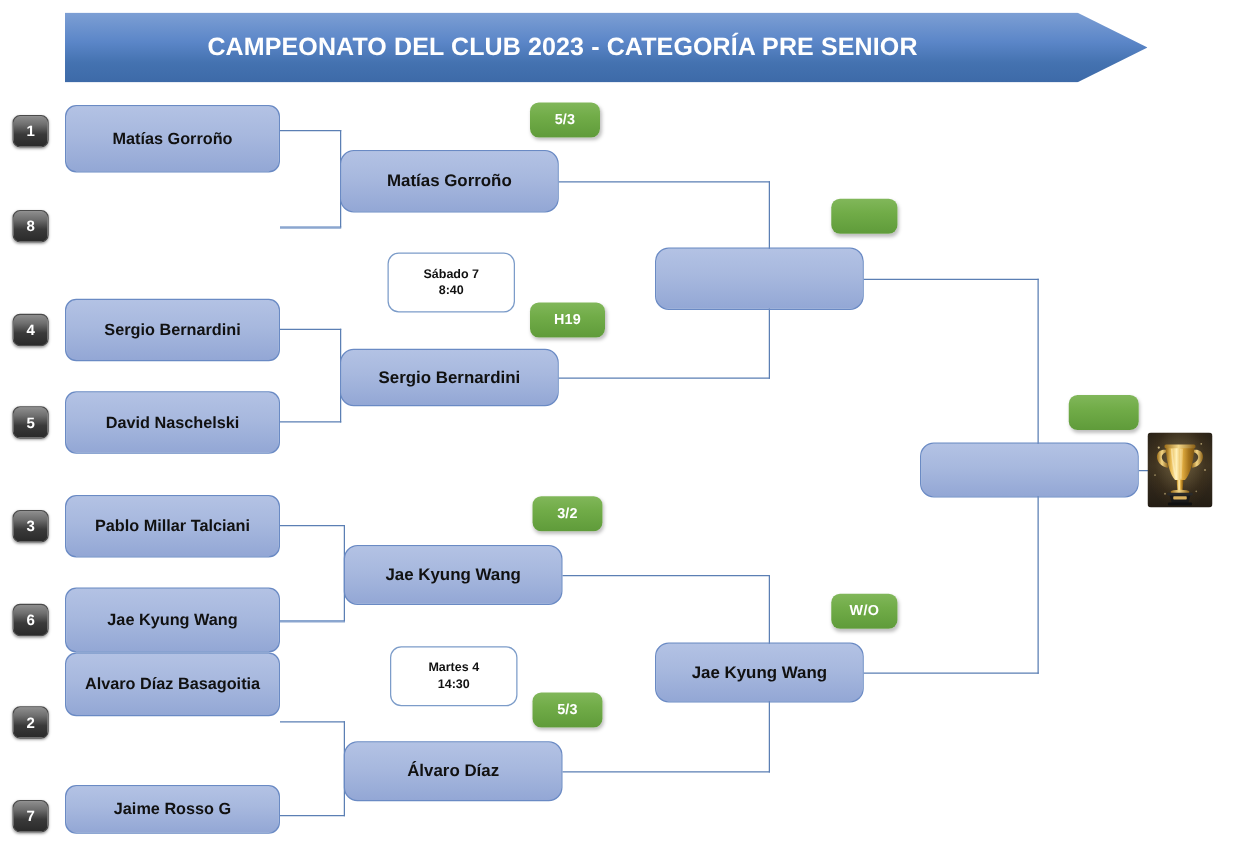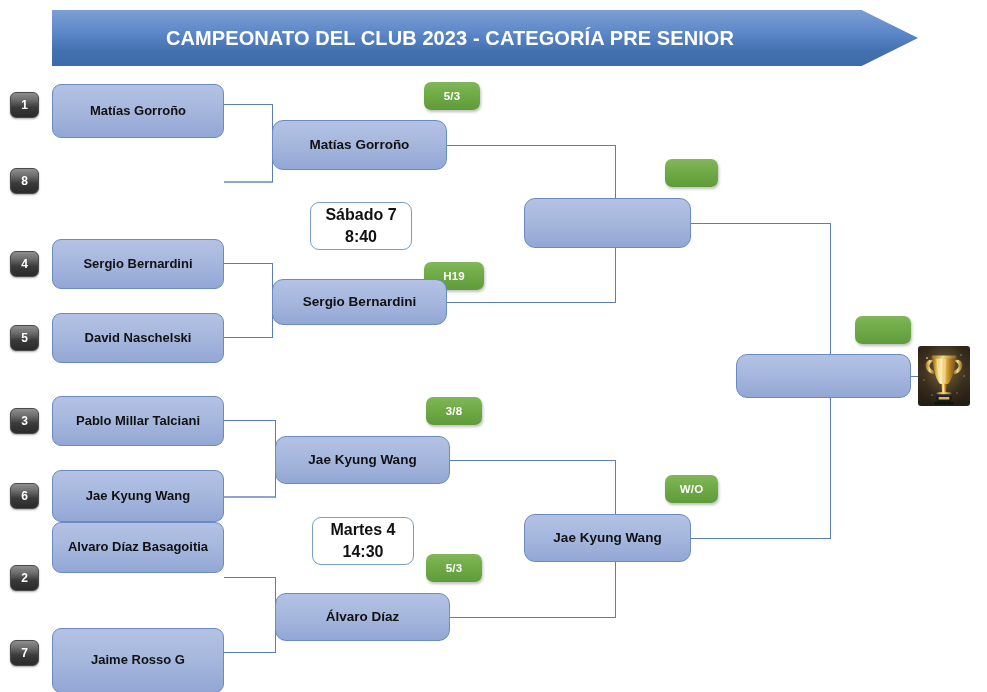--- a/index.html
+++ b/index.html
@@ -105,21 +105,21 @@
   }
 
   
   .sched {
     position: absolute;
     box-sizing: border-box;
     border-radius: 9px;
     border: 1px solid #7c9cc9;
     background: #ffffff;
     color: #111111;
-    font-size: 16px;
+    font-size: 10px;
     font-weight: bold;
     display: flex;
     flex-direction: column;
     align-items: center;
     justify-content: center;
     line-height: 1.35;
   }
 
   
   .ln { position: absolute; background: #5b7fb4; }
@@ -227,45 +227,45 @@
   <div class="seed" style="left:10px; top:565px;">
     <span>2</span>
   </div>
   <div class="box r1" style="left:52px; top:522px; width:172px; height:51px;">
     <span>Alvaro Díaz Basagoitia</span>
   </div>
 
   <div class="seed" style="left:10px; top:640px;">
     <span>7</span>
   </div>
-  <div class="box r1" style="left:52px; top:628px; width:172px; height:65px;">
+  <div class="box r1" style="left:52px; top:628px; width:172px; height:39px;">
     <span>Jaime Rosso G</span>
   </div>
 
   <div class="score" style="left:424px; top:82px; width:56px; height:28px;">
     <span>5/3</span>
   </div>
   <div class="box r2" style="left:272px; top:120px; width:175px; height:50px;">
     <span>Matías Gorroño</span>
   </div>
 
   <div class="sched" style="left:310px; top:202px; width:102px; height:48px;">
     <span>Sábado 7</span>
     <span>8:40</span>
   </div>
 
-  <div class="score" style="left:424px; top:242px; width:60px; height:28px;margin-top:20px;">
+  <div class="score" style="left:424px; top:242px; width:60px; height:28px;">
     <span>H19</span>
   </div>
   <div class="box r2" style="left:272px; top:279px; width:175px; height:46px;">
     <span>Sergio Bernardini</span>
   </div>
 
   <div class="score" style="left:426px; top:397px; width:56px; height:28px;">
-    <span>3/8</span>
+    <span>3/2</span>
   </div>
   <div class="box r2" style="left:275px; top:436px; width:175px; height:48px;">
     <span>Jae Kyung Wang</span>
   </div>
 
   <div class="sched" style="left:312px; top:517px; width:102px; height:48px;">
     <span>Martes 4</span>
     <span>14:30</span>
   </div>
 

